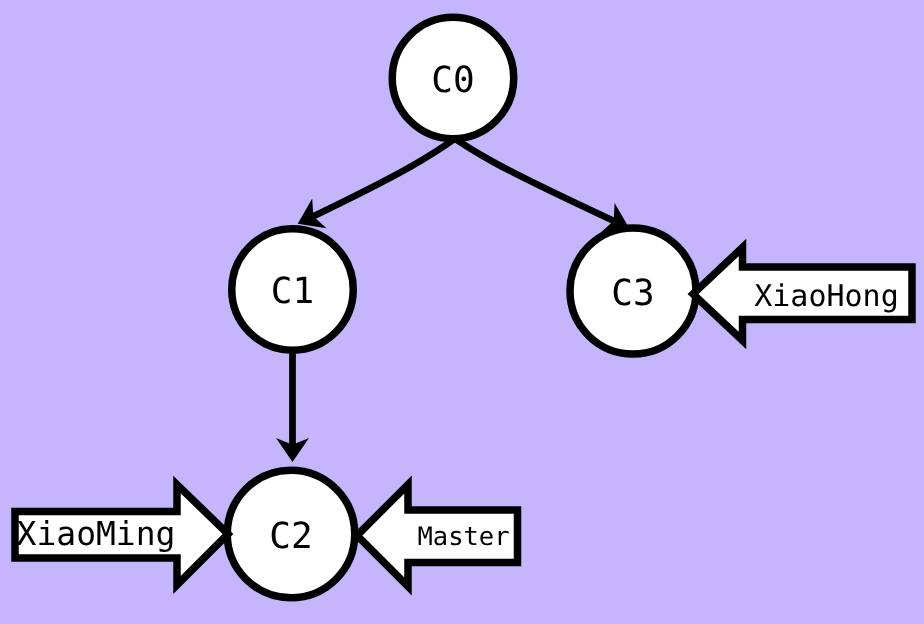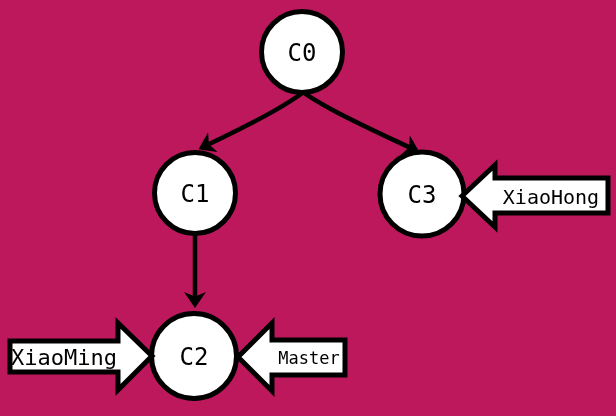--- a/index.html
+++ b/index.html
@@ -4,21 +4,21 @@
 <style>
   html, body {
     margin: 0;
     padding: 0;
     background: #ffffff;
   }
   .canvas {
     position: relative;
     width: 616px;
     height: 416px;
-    background: #be185d;
+    background: #c4b5fd;
     overflow: hidden;
   }
   svg text {
     font-family: "DejaVu Sans Mono", "Liberation Mono", monospace;
     fill: #000000;
   }
   .edge {
     fill: none;
     stroke: #000000;
     stroke-width: 4.5;

